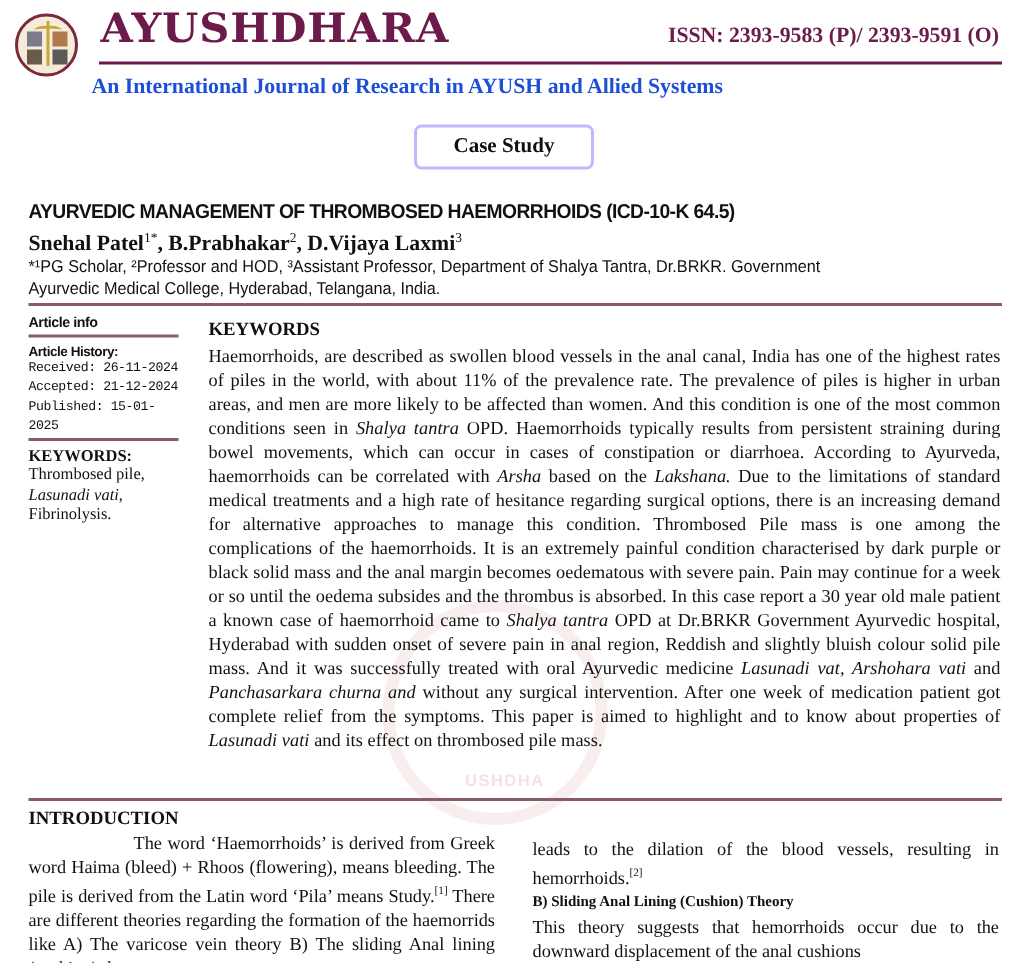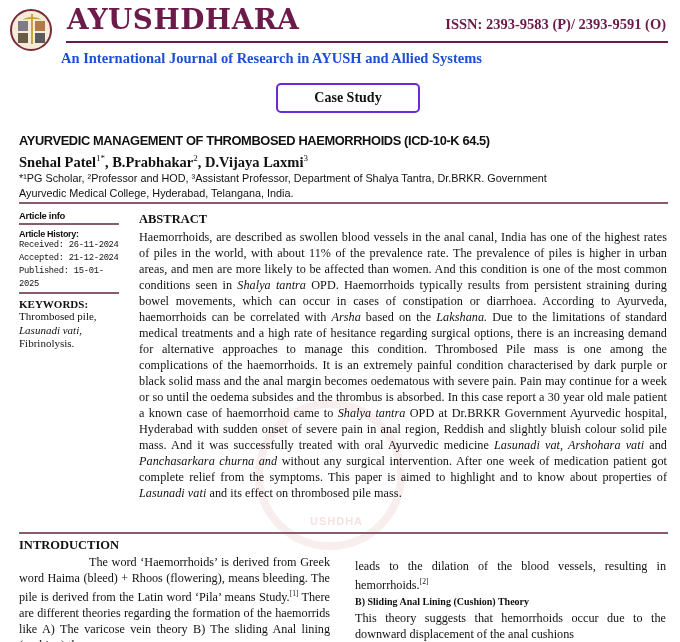--- a/index.html
+++ b/index.html
@@ -5,21 +5,21 @@
   html, body { margin:0; padding:0; background:#ffffff; }
   body { width:680px; height:642px; overflow:hidden; position:relative; font-family:"DejaVu Serif", serif; color:#111; }
   #logo { position:absolute; left:10px; top:9px; width:42px; height:42px; border-radius:50%; border:2px solid #7a2a3a; background:#f4ecd8; box-sizing:border-box; overflow:hidden; }
   #logo .q { position:absolute; width:10px; height:10px; }
   #logo .staff { position:absolute; left:19px; top:3px; width:2px; height:30px; background:#c9a53a; }
   #logo .wing { position:absolute; left:11px; top:6px; width:18px; height:4px; border-top:2px solid #c9a53a; border-radius:50% 50% 0 0; }
   #brand { position:absolute; left:67px; top:4px; font-family:"DejaVu Serif", serif; font-weight:bold; font-size:27px; letter-spacing:0.5px; color:#6b1a4a; transform:scaleX(1.03); transform-origin:left; }
   #issn { position:absolute; right:14px; top:16px; font-family:"Liberation Serif", serif; font-weight:bold; font-size:14.5px; color:#6b1a4a;margin-left:24px; }
   #hdr-rule { position:absolute; left:66px; right:12px; top:41px; height:2px; background:#6b1a4a; }
   #journal-sub { position:absolute; left:61px; top:50px; font-family:"Liberation Serif", serif; font-weight:bold; font-size:14.5px; color:#1d4ed8; }
-  #case-box { position:absolute; left:276px; top:83px; width:144px; height:30px; border:2px solid #6d28d9; border-radius:5px; box-sizing:border-box; text-align:center; line-height:26px; font-family:"Liberation Serif", serif; font-weight:bold; font-size:14px; }
+  #case-box { position:absolute; left:276px; top:83px; width:120px; height:30px; border:2px solid #c4b5fd; border-radius:5px; box-sizing:border-box; text-align:center; line-height:26px; font-family:"Liberation Serif", serif; font-weight:bold; font-size:14px; }
   #title { position:absolute; left:19px; top:133px; font-family:"Liberation Sans", sans-serif; font-weight:bold; font-size:13.4px; letter-spacing:-0.4px; transform:scaleX(0.96); transform-origin:left; white-space:nowrap; }
   #authors { position:absolute; left:19px; top:153px; font-family:"Liberation Serif", serif; font-weight:bold; font-size:14.5px; white-space:nowrap; }
   #authors sup { font-size:9px; font-weight:normal; }
   #affil { position:absolute; left:19px; top:171px; width:650px; font-family:"Liberation Sans", sans-serif; font-size:11.4px; line-height:15px; transform:scaleX(0.95); transform-origin:left; white-space:nowrap; }
   #rule2 { position:absolute; left:19px; right:12px; top:202px; height:2px; background:#8a5a70; }
   #info-col { position:absolute; left:19px; top:210px; width:100px; font-family:"Liberation Sans", sans-serif; }
   #info-title { font-weight:bold; font-size:9.5px; padding-bottom:2px; border-bottom:2px solid #8a5a70; letter-spacing:-0.3px; }
   #hist-title { font-weight:bold; font-size:9px; margin-top:4px; letter-spacing:-0.3px; }
   .hist { font-size:8.8px; line-height:13px; letter-spacing:-0.3px;font-family:Liberation Mono, monospace; }
   #hist-rule { height:2px; background:#8a5a70; margin-top:1px; }
@@ -79,21 +79,21 @@
   <div id="kw-title">KEYWORDS:</div>
   <div class="kw">Thrombosed pile,</div>
   <div class="kw it">Lasunadi vati,</div>
   <div class="kw">Fibrinolysis.</div>
 </div>
 
 <div id="watermark"></div>
 <div id="wm-text">USHDHA</div>
 
 <div id="abstract">
-  <div id="abs-title">ABSTRACT</div>
+  <div id="abs-title">KEYWORDS</div>
   <div id="abs-body"><span>Haemorrhoids, are described as swollen blood vessels in the anal canal, India has one of the highest rates of piles in the world, with about 11% of the prevalence rate. The prevalence of piles is higher in urban areas, and men are more likely to be affected than women. And this condition is one of the most common conditions seen in </span><i>Shalya tantra</i><span> OPD. Haemorrhoids typically results from persistent straining during bowel movements, which can occur in cases of constipation or diarrhoea. According to Ayurveda, haemorrhoids can be correlated with </span><i>Arsha</i><span> based on the </span><i>Lakshana.</i><span> Due to the limitations of standard medical treatments and a high rate of hesitance regarding surgical options, there is an increasing demand for alternative approaches to manage this condition. Thrombosed Pile mass is one among the complications of the haemorrhoids. It is an extremely painful condition characterised by dark purple or black solid mass and the anal margin becomes oedematous with severe pain. Pain may continue for a week or so until the oedema subsides and the thrombus is absorbed. In this case report a 30 year old male patient a known case of haemorrhoid came to </span><i>Shalya tantra</i><span> OPD at Dr.BRKR Government Ayurvedic hospital, Hyderabad with sudden onset of severe pain in anal region,  Reddish and slightly bluish colour solid pile mass. And it was successfully treated with oral Ayurvedic medicine </span><i>Lasunadi vat, Arshohara vati</i><span> and </span><i>Panchasarkara churna and</i><span> without any surgical intervention. After one week of medication patient got complete relief from the symptoms. This paper is aimed to highlight and to know about properties of </span><i>Lasunadi vati</i><span> and its effect on thrombosed pile mass.</span></div>
 </div>
 
 <div id="rule3"></div>
 
 <div id="intro">
   <div id="intro-title">INTRODUCTION</div>
   <div id="intro-body"><span>The word ‘Haemorrhoids’ is derived from Greek word Haima (bleed) + Rhoos (flowering), means bleeding. The pile is derived from the Latin word ‘Pila’ means Study.</span><sup>[1]</sup><span> There are different theories regarding the formation of the haemorrids like A) The varicose vein theory B) The sliding Anal lining (cushion) theory</span></div>
 </div>
 

